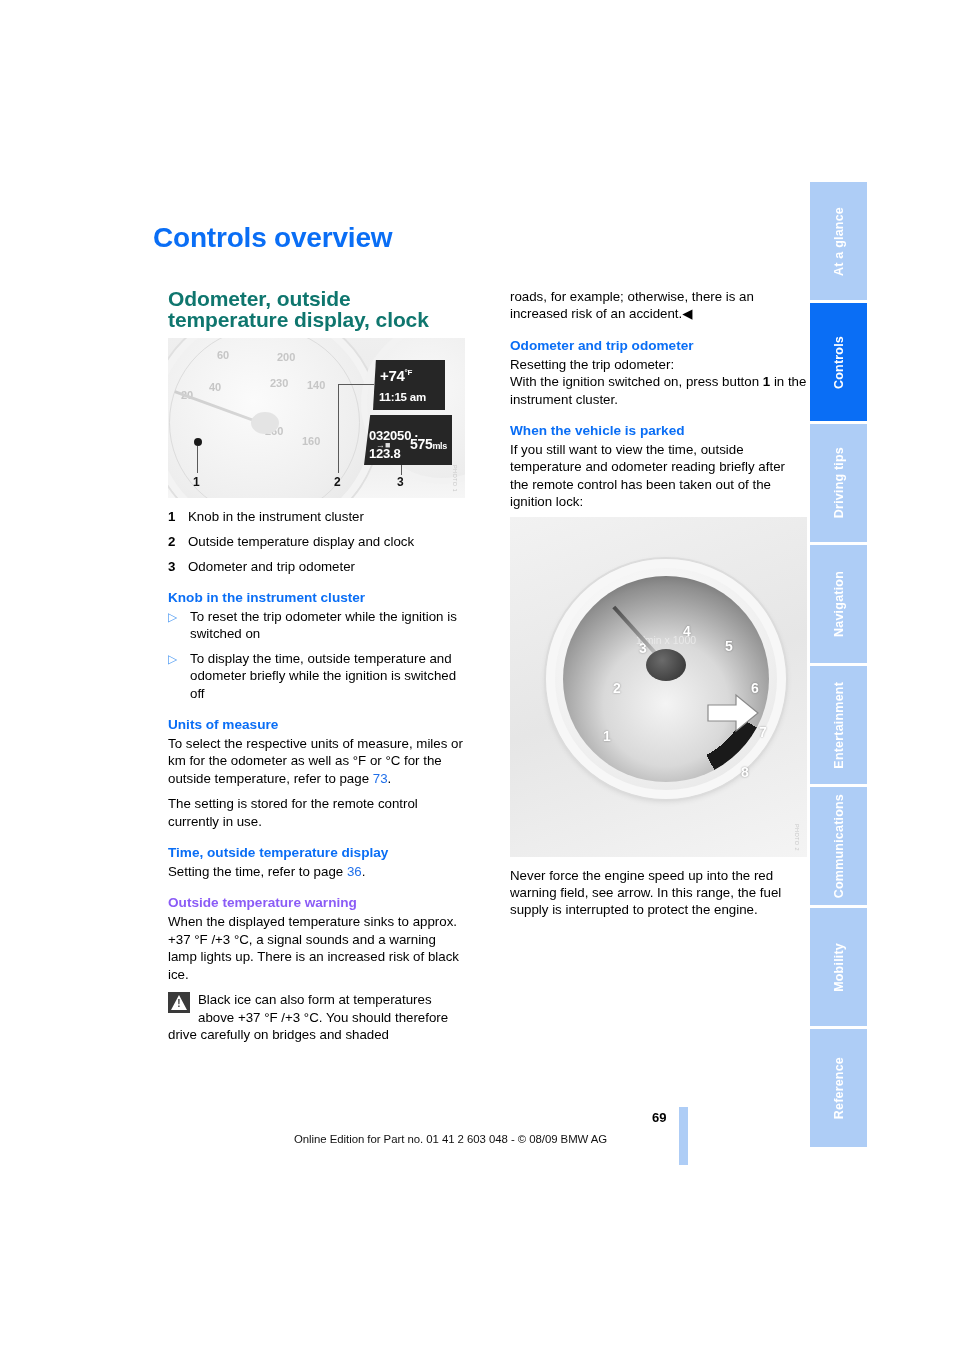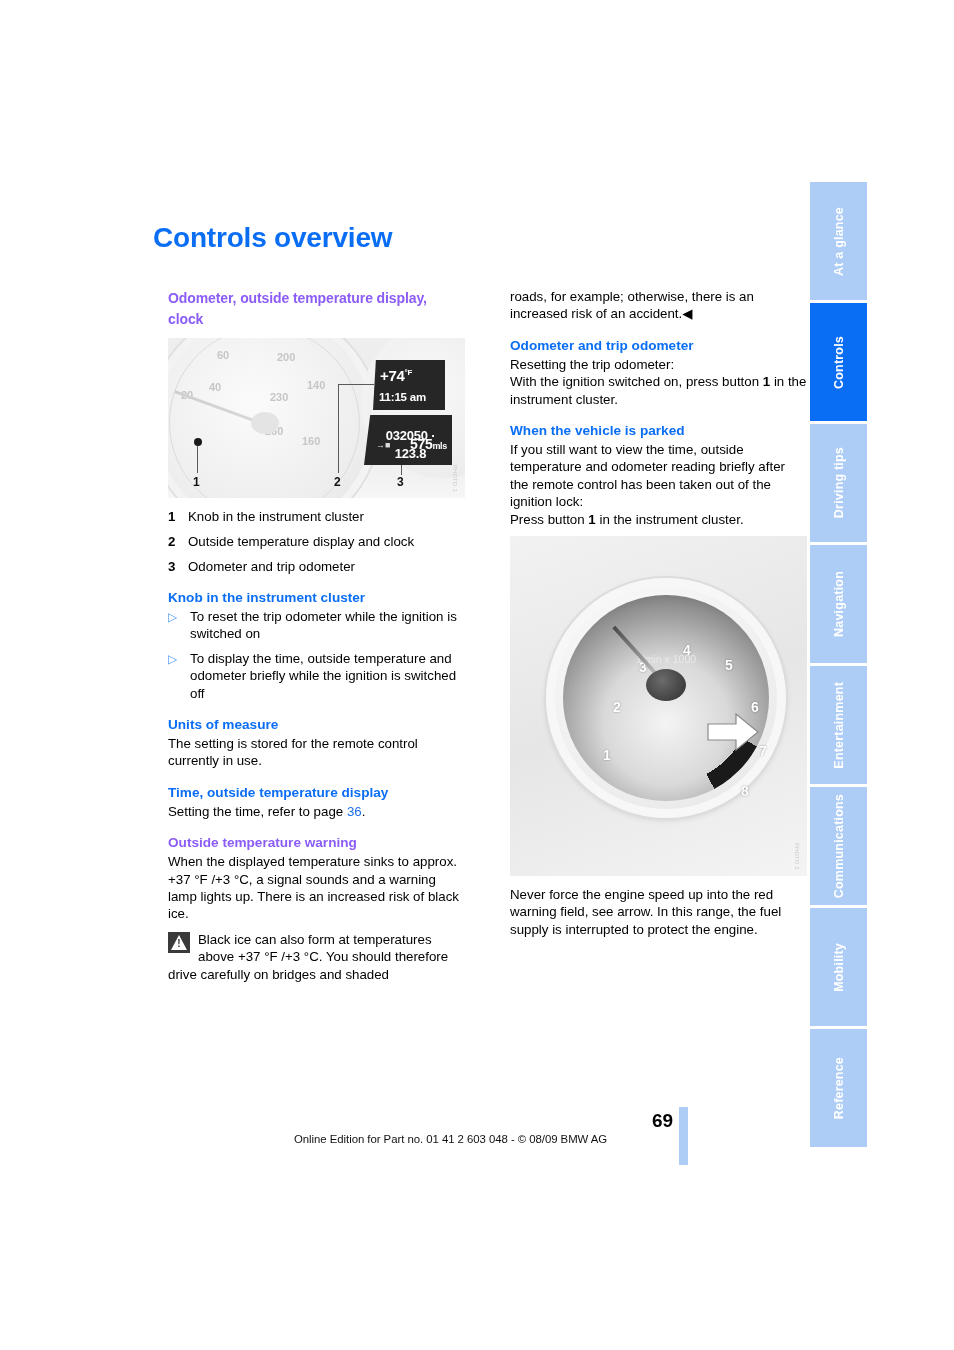--- a/index.html
+++ b/index.html
@@ -67,23 +67,23 @@
   .col {
     position: absolute;
     width: 297px;
     font-size: 13.3px;
     line-height: 17.4px;
   }
   .col-left  { left: 168px; top: 288px; }
   .col-right { left: 510px; top: 288px; }
 
   h2.sec {
-    font-size: 14px;
-    font-weight: bold;
-    color: #8b5cf6;
+    font-size: 21px;
+    font-weight: bold;
+    color: #0f766e;
     margin: 0 0 8px 0;
     line-height: 21px;
     letter-spacing: -0.1px;
   }
   h3.sub {
     font-size: 13.6px;
     font-weight: bold;
     color: #0a6ef5;
     margin: 14px 0 2px 0;
     line-height: 17px;
@@ -164,21 +164,20 @@
   }
 
   
   .fig-cluster {
     position: relative;
     width: 297px;
     height: 160px;
     margin: 4px 0 0 0;
     background: linear-gradient(180deg,#efefef 0%,#e9e9e9 55%,#f6f6f6 100%);
     overflow: hidden;
-    text-align: center;
   }
   .fig-tach {
     position: relative;
     width: 297px;
     height: 340px;
     margin: 6px 0 10px 0;
     background: linear-gradient(160deg,#f2f2f2 0%,#e6e6e6 50%,#f4f4f4 100%);
     overflow: hidden;
   }
   .fig-watermark {
@@ -355,21 +354,21 @@
     left: 196px; top: 176px;
     width: 0; height: 0;
     z-index: 5;
   }
   .arrow-wt svg { position: absolute; left: 0; top: 0; }
 
   
   .pagenum {
     position: absolute;
     left: 652px; top: 1110px;
-    font-size: 19px;
+    font-size: 13px;
     font-weight: bold;
   }
   .footline {
     position: absolute;
     left: 294px; top: 1133px;
     font-size: 11.4px;
     color: #111;
     letter-spacing: -0.05px;
   }
   .foot-bar {
@@ -417,21 +416,21 @@
 
     <h2 class="sec">Odometer, outside temperature display, clock</h2>
 
     <div class="fig-cluster">
       <div class="speedo">
         <div class="speedo-inner"></div>
         <span class="sp-num" style="left:24px; top:72px;">20</span>
         <span class="sp-num" style="left:60px; top:32px;">60</span>
         <span class="sp-num" style="left:52px; top:64px;">40</span>
         <span class="sp-num" style="left:120px; top:34px;">200</span>
-        <span class="sp-num" style="left:113px; top:74px;">230</span>
+        <span class="sp-num" style="left:113px; top:60px;">230</span>
         <span class="sp-num" style="left:150px; top:62px;">140</span>
         <span class="sp-num" style="left:108px; top:108px;">260</span>
         <span class="sp-num" style="left:145px; top:118px;">160</span>
         <div class="needle"></div>
         <div class="speedo-hub"></div>
       </div>
       <div class="right-dial"></div>
 
       <div class="lcd-temp">
         <div class="t1">
@@ -482,20 +481,21 @@
         <div class="btri">▷</div>
         <div class="bitem-txt">To reset the trip odometer while the ignition is switched on</div>
       </div>
       <div class="bitem">
         <div class="btri">▷</div>
         <div class="bitem-txt">To display the time, outside temperature and odometer briefly while the ignition is switched off</div>
       </div>
     </div>
 
     <h3 class="sub">Units of measure</h3>
+    <p class="body"><span>To select the respective units of measure, miles or km for the odometer as well as °F  or  °C for the outside temperature, refer to page </span><span class="lnk">73</span><span>.</span></p>
     <p class="body">The setting is stored for the remote control currently in use.</p>
 
     <h3 class="sub">Time, outside temperature display</h3>
     <p class="body"><span>Setting the time, refer to page </span><span class="lnk">36</span><span>.</span></p>
 
     <h3 class="sub warn-head">Outside temperature warning</h3>
     <p class="body">When the displayed temperature sinks to approx. +37 °F /+3 °C, a signal sounds and a warning lamp lights up. There is an increased risk of black ice.</p>
 
     <div class="warnbox">
       <span class="warn-icon">
@@ -508,21 +508,20 @@
   <div class="col col-right">
 
     <p class="body">roads, for example; otherwise, there is an increased risk of an accident.◀</p>
 
     <h3 class="sub">Odometer and trip odometer</h3>
     <p class="body tight">Resetting the trip odometer:</p>
     <p class="body"><span>With the ignition switched on, press button </span><span class="b">1</span><span> in the instrument cluster.</span></p>
 
     <h3 class="sub">When the vehicle is parked</h3>
     <p class="body tight">If you still want to view the time, outside temperature and odometer reading briefly after the remote control has been taken out of the ignition lock:</p>
-    <p class="body"><span>Press button </span><span class="b">1</span><span> in the instrument cluster.</span></p>
 
 
     <div class="fig-tach">
       <div class="tach-outer">
         <div class="tach-face"></div>
         <div class="redzone"></div>
 
         <span class="tach-num" style="left:48px;  top:160px;">1</span>
         <span class="tach-num" style="left:58px;  top:112px;">2</span>
         <span class="tach-num" style="left:84px;  top:72px;">3</span>

